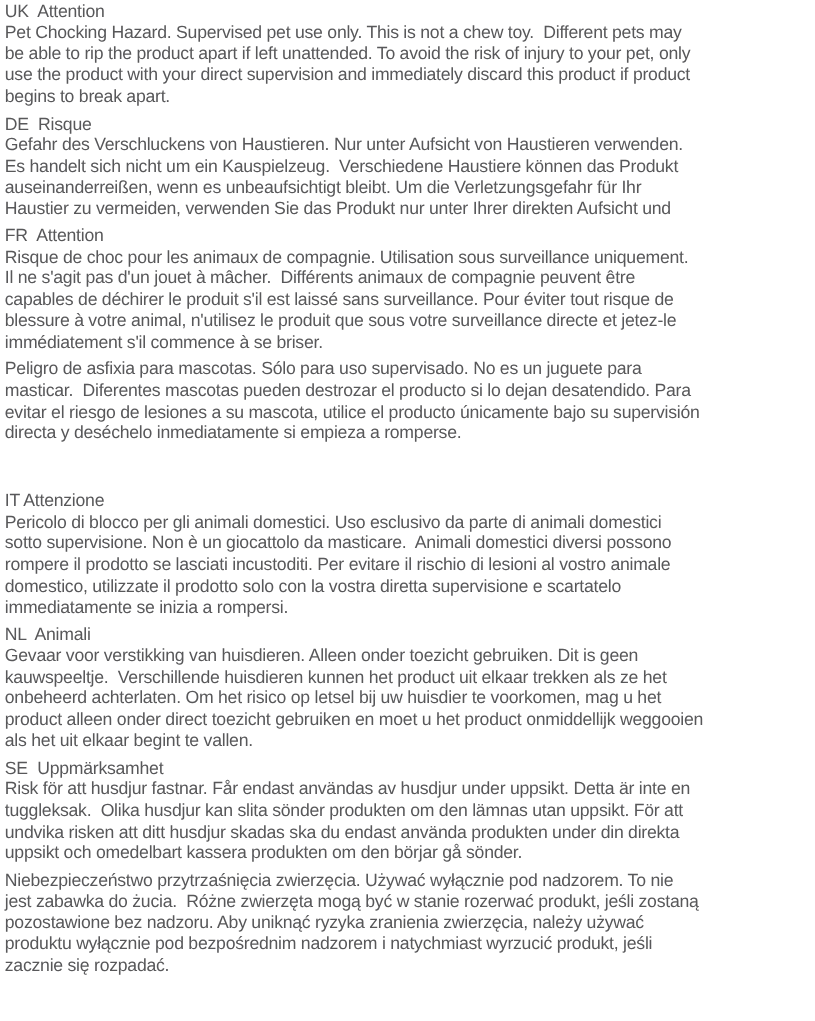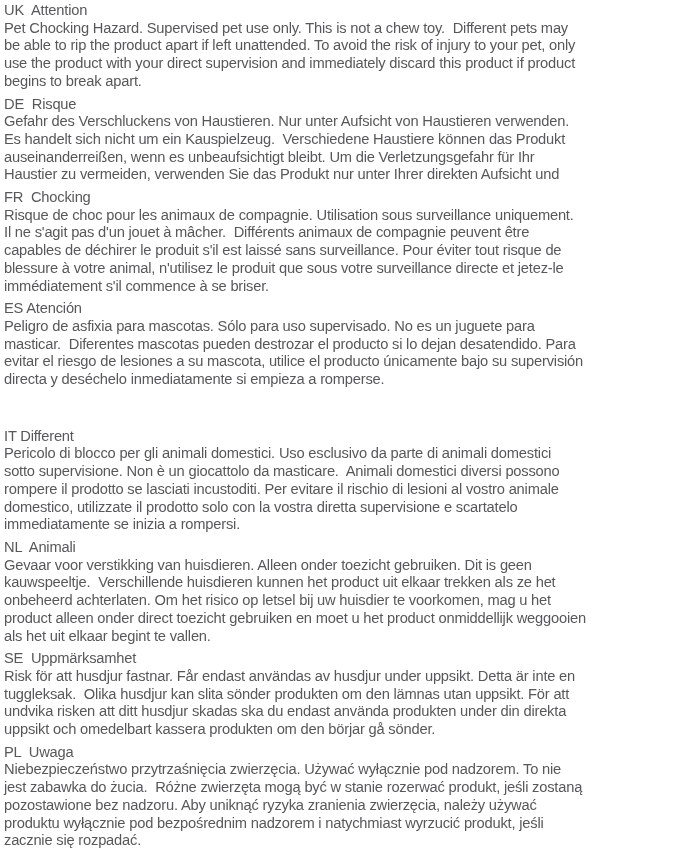--- a/index.html
+++ b/index.html
@@ -50,40 +50,39 @@
 
   <section class="warning-section">
     <div class="section-heading">DE  Risque</div>
     <div class="section-body">Gefahr des Verschluckens von Haustieren. Nur unter Aufsicht von Haustieren verwenden.
 Es handelt sich nicht um ein Kauspielzeug.  Verschiedene Haustiere können das Produkt
 auseinanderreißen, wenn es unbeaufsichtigt bleibt. Um die Verletzungsgefahr für Ihr
 Haustier zu vermeiden, verwenden Sie das Produkt nur unter Ihrer direkten Aufsicht und</div>
   </section>
 
   <section class="warning-section">
-    <div class="section-heading">FR  Chocking</div>
+    <div class="section-heading">FR  Attention</div>
     <div class="section-body">Risque de choc pour les animaux de compagnie. Utilisation sous surveillance uniquement.
 Il ne s'agit pas d'un jouet à mâcher.  Différents animaux de compagnie peuvent être
 capables de déchirer le produit s'il est laissé sans surveillance. Pour éviter tout risque de
 blessure à votre animal, n'utilisez le produit que sous votre surveillance directe et jetez-le
 immédiatement s'il commence à se briser.</div>
   </section>
 
   <section class="warning-section">
-    <div class="section-heading">ES Atención</div>
     <div class="section-body">Peligro de asfixia para mascotas. Sólo para uso supervisado. No es un juguete para
 masticar.  Diferentes mascotas pueden destrozar el producto si lo dejan desatendido. Para
 evitar el riesgo de lesiones a su mascota, utilice el producto únicamente bajo su supervisión
 directa y deséchelo inmediatamente si empieza a romperse.</div>
   </section>
 
   <div class="blank-gap"></div>
 
   <section class="warning-section">
-    <div class="section-heading">IT Different</div>
+    <div class="section-heading">IT Attenzione</div>
     <div class="section-body">Pericolo di blocco per gli animali domestici. Uso esclusivo da parte di animali domestici
 sotto supervisione. Non è un giocattolo da masticare.  Animali domestici diversi possono
 rompere il prodotto se lasciati incustoditi. Per evitare il rischio di lesioni al vostro animale
 domestico, utilizzate il prodotto solo con la vostra diretta supervisione e scartatelo
 immediatamente se inizia a rompersi.</div>
   </section>
 
   <section class="warning-section">
     <div class="section-heading">NL  Animali</div>
     <div class="section-body">Gevaar voor verstikking van huisdieren. Alleen onder toezicht gebruiken. Dit is geen
@@ -95,21 +94,20 @@
 
   <section class="warning-section">
     <div class="section-heading">SE  Uppmärksamhet</div>
     <div class="section-body">Risk för att husdjur fastnar. Får endast användas av husdjur under uppsikt. Detta är inte en
 tuggleksak.  Olika husdjur kan slita sönder produkten om den lämnas utan uppsikt. För att
 undvika risken att ditt husdjur skadas ska du endast använda produkten under din direkta
 uppsikt och omedelbart kassera produkten om den börjar gå sönder.</div>
   </section>
 
   <section class="warning-section">
-    <div class="section-heading">PL  Uwaga</div>
     <div class="section-body">Niebezpieczeństwo przytrzaśnięcia zwierzęcia. Używać wyłącznie pod nadzorem. To nie
 jest zabawka do żucia.  Różne zwierzęta mogą być w stanie rozerwać produkt, jeśli zostaną
 pozostawione bez nadzoru. Aby uniknąć ryzyka zranienia zwierzęcia, należy używać
 produktu wyłącznie pod bezpośrednim nadzorem i natychmiast wyrzucić produkt, jeśli
 zacznie się rozpadać.</div>
   </section>
 
 </div>
 
 </body></html>

